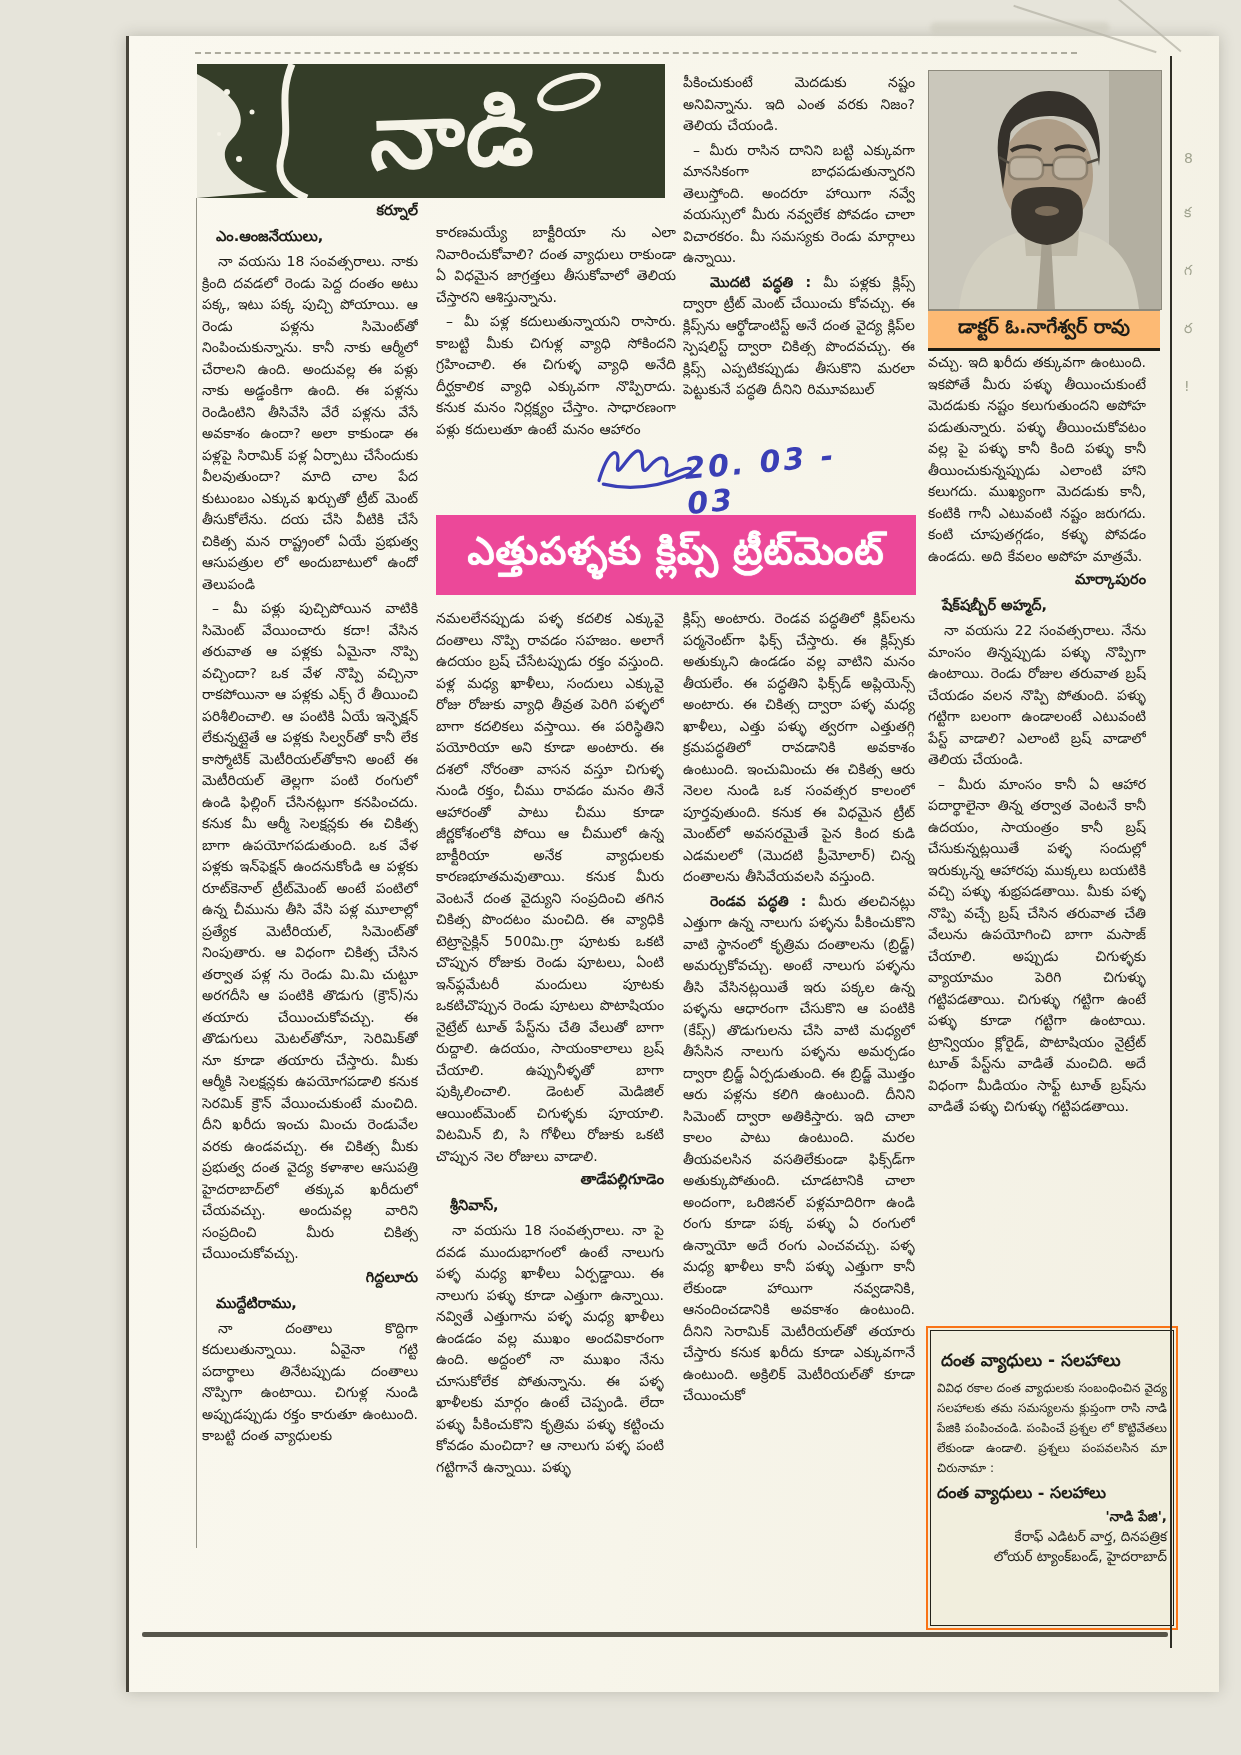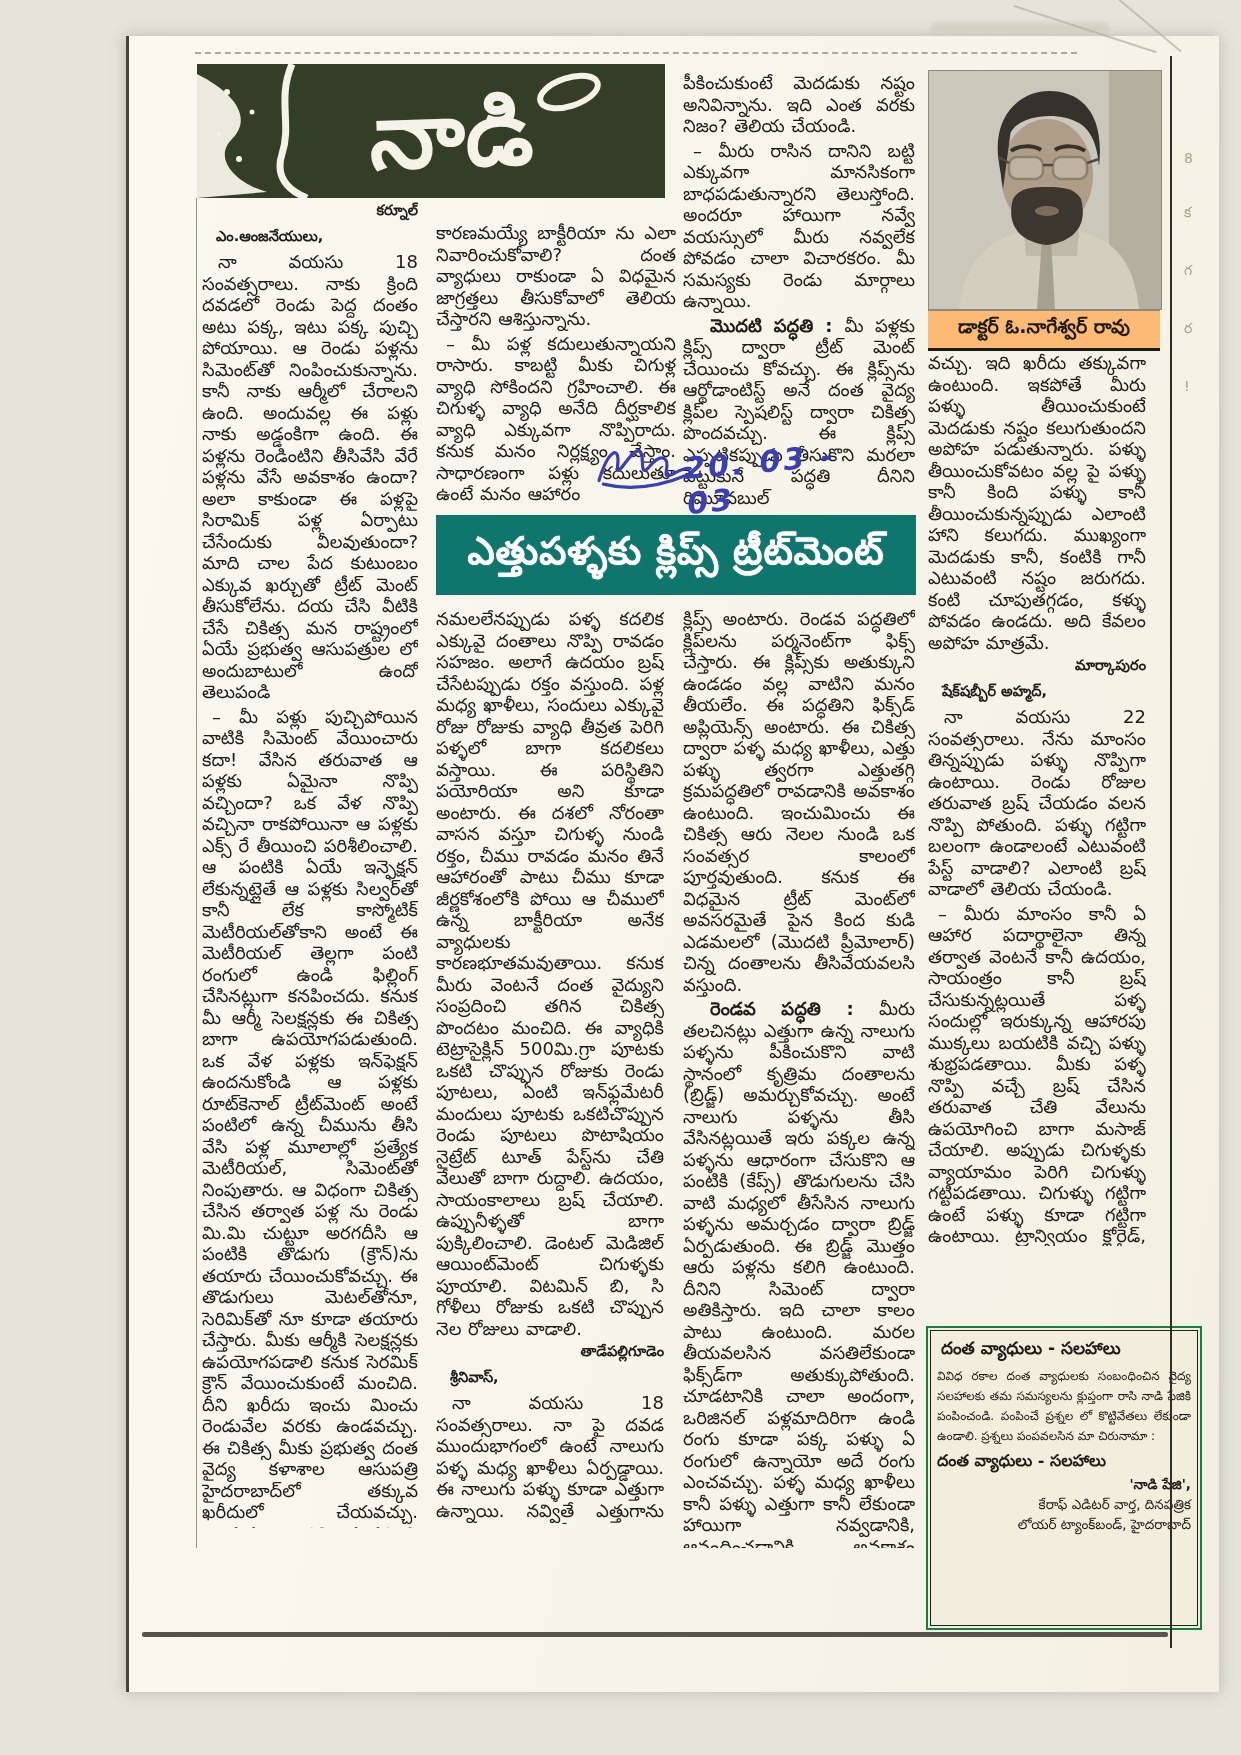--- a/index.html
+++ b/index.html
@@ -12,43 +12,43 @@
   .hline-dashed{position:absolute;left:195px;top:52px;width:882px;height:0;
          border-top:2px dashed #9a988a;opacity:.8;}
   
   #masthead{position:absolute;left:197px;top:64px;width:468px;height:134px;background:#343d28;overflow:hidden;}
   #masthead svg{display:block;}
   
   #photo{position:absolute;left:928px;top:70px;width:232px;height:238px;background:#cfccc1;overflow:hidden;border:1px solid #8c897c;}
   #photo-caption{position:absolute;left:928px;top:310px;width:232px;padding:4px 0 6px 0;text-align:center;
          font-weight:bold;font-size:19px;border-bottom:3px solid #1d1c14;border-top:1px solid #8c897c;background:#fdba74;}
   
-  #headline{position:absolute;left:436px;top:515px;width:480px;height:80px;background:#0f766e;color:#ffffff;
+  #headline{position:absolute;left:436px;top:515px;width:480px;height:80px;background:#ec4899;color:#ffffff;
          display:flex;align-items:center;justify-content:center;font-size:38px;font-weight:800;letter-spacing:1px;
          text-shadow:0 0 1px #fff;}
   
   #handwritten{position:absolute;left:592px;top:420px;width:300px;height:86px;transform:rotate(-5deg);
          color:#3a3fb5;pointer-events:none;}
   #handwritten .d{position:absolute;left:92px;top:26px;font-size:30px;font-style:italic;font-weight:bold;
          letter-spacing:3px;font-family:"DejaVu Sans","Liberation Sans",sans-serif;}
   
   .col{position:absolute;overflow:hidden;}
-  .para{margin:0 0 3px 0;text-align:justify;font-size:18px;line-height:21.5px;word-spacing:1px;}
+  .para{margin:0 0 3px 0;text-align:justify;font-size:14px;line-height:21.5px;word-spacing:1px;}
   .para.q{text-indent:16px;}
   .para.a{text-indent:10px;}
   .para.p{text-indent:0;}
   .para b{font-weight:800;margin-left:27px;}
   .byline{display:flex;justify-content:space-between;font-weight:bold;font-size:14.5px;margin:4px 0 3px 0;}
   .byline span:first-child{padding-left:14px;margin-top:26px;}
   
   #signature{position:absolute;left:928px;top:1246px;width:220px;text-align:right;font-size:14.5px;line-height:20px;}
   #signature .s1{font-weight:800;font-style:italic;font-size:15px;}
   
-  #advice-box{position:absolute;left:926px;top:1326px;width:276px;height:304px;background:#f1eedd;
-         border:2px solid #15803d;box-shadow:inset 0 0 0 2px #f1eedd, inset 0 0 0 3px #23221a;padding:8px 9px;box-sizing:border-box;}
+  #advice-box{position:absolute;left:926px;top:1326px;width:252px;height:304px;background:#f1eedd;
+         border:2px solid #f97316;box-shadow:inset 0 0 0 2px #f1eedd, inset 0 0 0 3px #23221a;padding:20px 9px;box-sizing:border-box;}
   #advice-box .bx-title{font-weight:800;font-size:17px;margin:2px 0 4px 4px;}
   #advice-box .bx-body{font-size:12px;line-height:20px;text-align:justify;}
   #advice-box .bx-addr-title{font-weight:800;font-size:16px;margin-top:5px;text-align:left;}
   #advice-box .bx-addr{font-size:13.5px;line-height:20px;text-align:right;}
   #advice-box .bx-addr.b{font-weight:bold;}
   
   #left-col-rule{position:absolute;left:196px;top:198px;width:0;height:1350px;border-left:1px solid #6b6a5c;opacity:.7;}
   #page-right-rule{position:absolute;left:1170px;top:56px;width:0;height:1592px;border-left:2px solid #2f2e26;}
   #margin-glyphs{position:absolute;left:1184px;top:150px;width:36px;display:flex;flex-direction:column;gap:38px;
          color:#8b8f79;font-size:14px;opacity:.8;}

